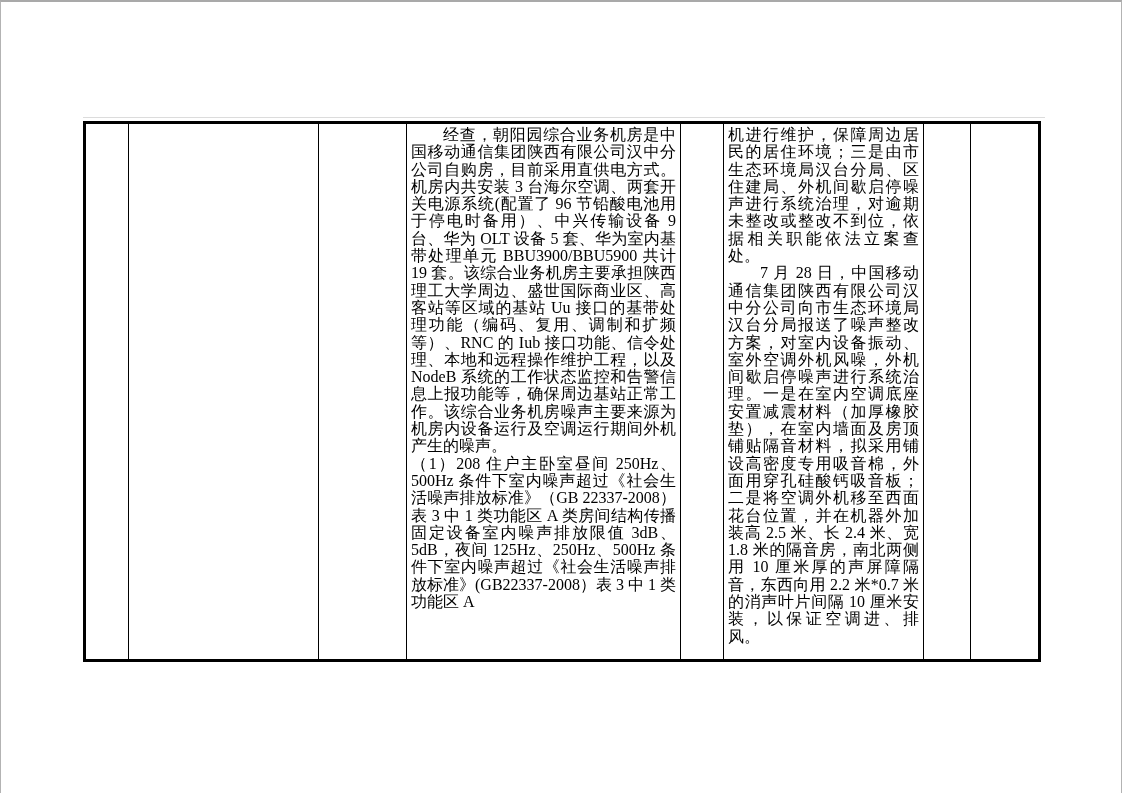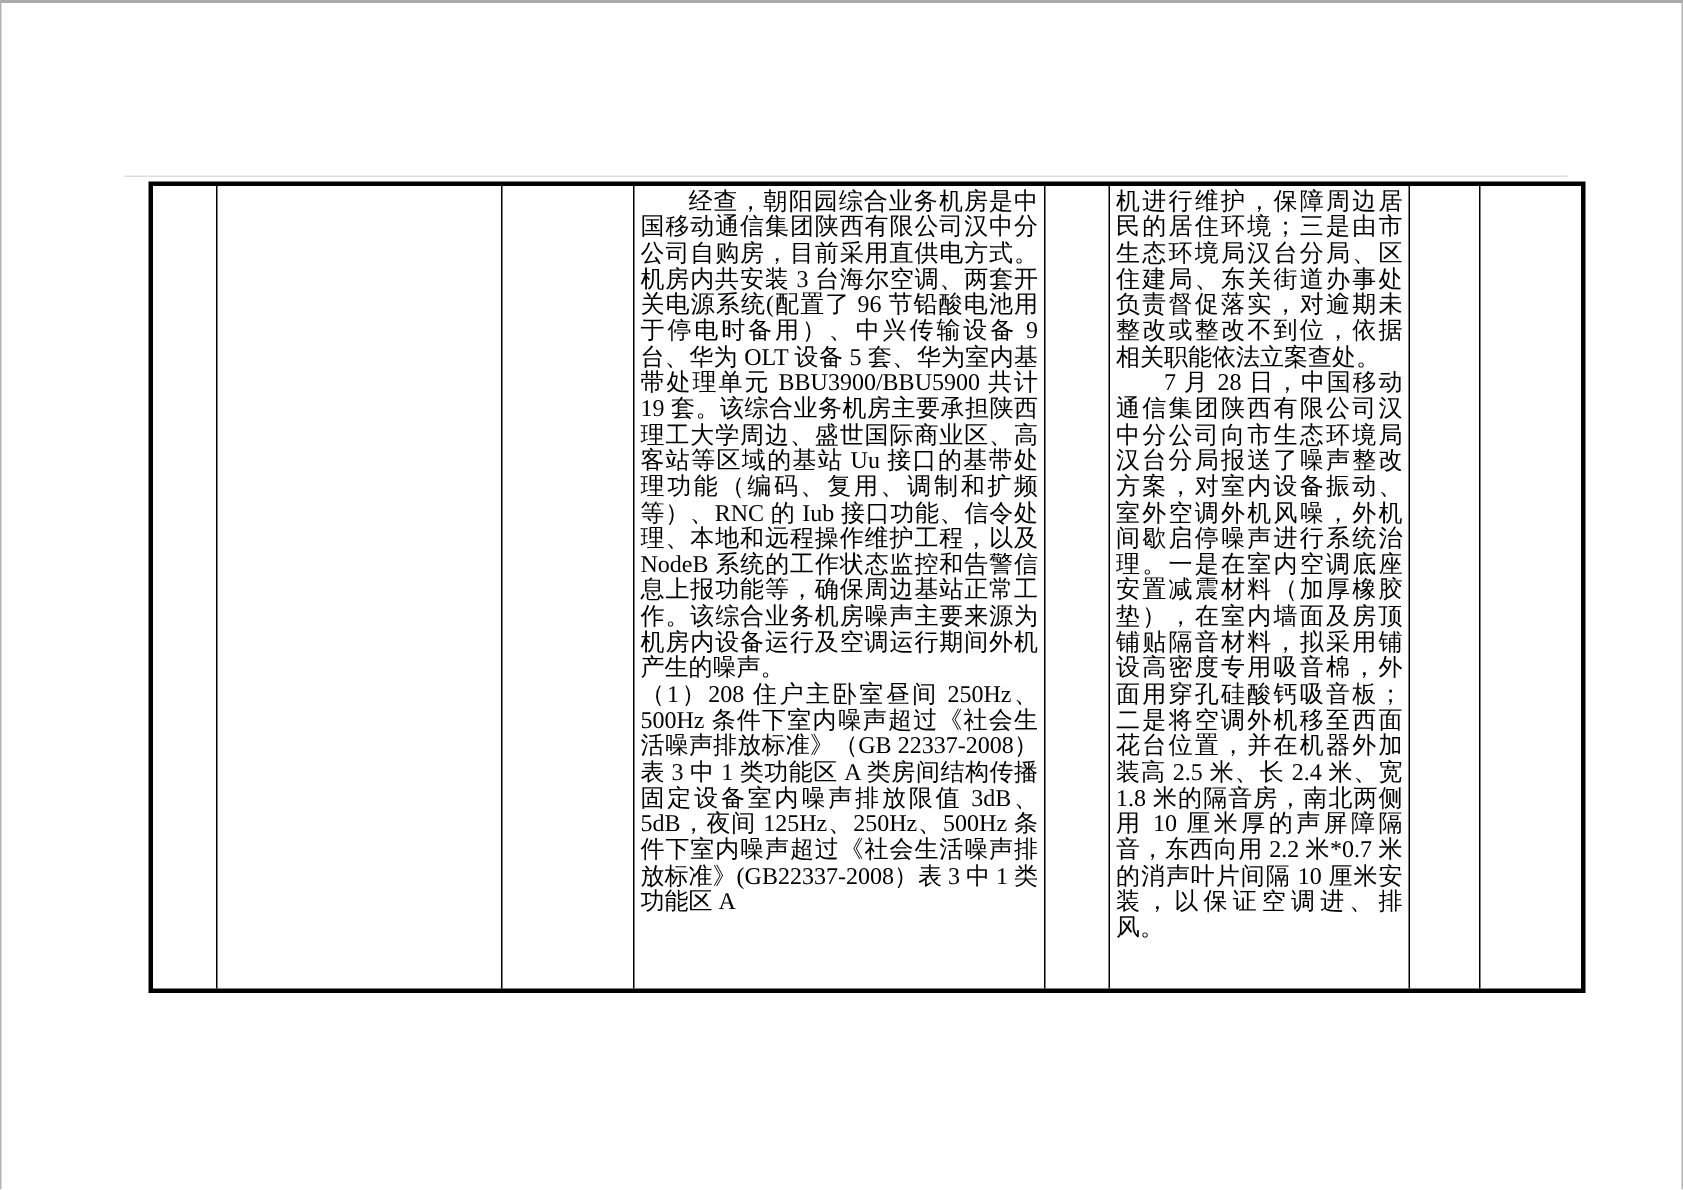--- a/index.html
+++ b/index.html
@@ -23,21 +23,21 @@
   .faint-line {
     position: absolute;
     left: 82px;
     top: 115px;
     width: 962px;
     height: 1px;
     background: #dcdcdc;
   }
   .doc-table {
     position: absolute;
-    left: 98px;
+    left: 82px;
     top: 119px;
     width: 958px;
     height: 541px;
     box-sizing: border-box;
     border: 3px solid #000000;
     display: flex;
     background: #ffffff;
   }
   .col {
     box-sizing: border-box;
@@ -81,21 +81,21 @@
     <div class="col c3"></div>
 
     <div class="col c4 textcell">
       <p class="indent">经查，朝阳园综合业务机房是中国移动通信集团陕西有限公司汉中分公司自购房，目前采用直供电方式。机房内共安装 3 台海尔空调、两套开关电源系统(配置了 96 节铅酸电池用于停电时备用）、中兴传输设备 9 台、华为 OLT 设备 5 套、华为室内基带处理单元 BBU3900/BBU5900 共计 19 套。该综合业务机房主要承担陕西理工大学周边、盛世国际商业区、高客站等区域的基站 Uu 接口的基带处理功能（编码、复用、调制和扩频等）、RNC 的 Iub 接口功能、信令处理、本地和远程操作维护工程，以及 NodeB 系统的工作状态监控和告警信息上报功能等，确保周边基站正常工作。该综合业务机房噪声主要来源为机房内设备运行及空调运行期间外机产生的噪声。</p>
       <p>（1）208 住户主卧室昼间 250Hz、500Hz 条件下室内噪声超过《社会生活噪声排放标准》（GB 22337-2008）表 3 中 1 类功能区 A 类房间结构传播固定设备室内噪声排放限值 3dB、5dB，夜间 125Hz、250Hz、500Hz 条件下室内噪声超过《社会生活噪声排放标准》(GB22337-2008）表 3 中 1 类功能区 A</p>
     </div>
 
     <div class="col c5"></div>
 
     <div class="col c6 textcell">
-      <p>机进行维护，保障周边居民的居住环境；三是由市生态环境局汉台分局、区住建局、东关街道办事处负责督促落实，对逾期未整改或整改不到位，依据相关职能依法立案查处。</p>
+      <p>机进行维护，保障周边居民的居住环境；三是由市生态环境局汉台分局、区住建局、外机间歇启停噪声进行系统治理，对逾期未整改或整改不到位，依据相关职能依法立案查处。</p>
       <p class="indent">7 月 28 日，中国移动通信集团陕西有限公司汉中分公司向市生态环境局汉台分局报送了噪声整改方案，对室内设备振动、室外空调外机风噪，外机间歇启停噪声进行系统治理。一是在室内空调底座安置减震材料（加厚橡胶垫），在室内墙面及房顶铺贴隔音材料，拟采用铺设高密度专用吸音棉，外面用穿孔硅酸钙吸音板；二是将空调外机移至西面花台位置，并在机器外加装高 2.5 米、长 2.4 米、宽 1.8 米的隔音房，南北两侧用 10 厘米厚的声屏障隔音，东西向用 2.2 米*0.7 米的消声叶片间隔 10 厘米安装，以保证空调进、排风。</p>
     </div>
 
     <div class="col c7"></div>
 
     <div class="col c8"></div>
 
   </div>
 
 </div>

